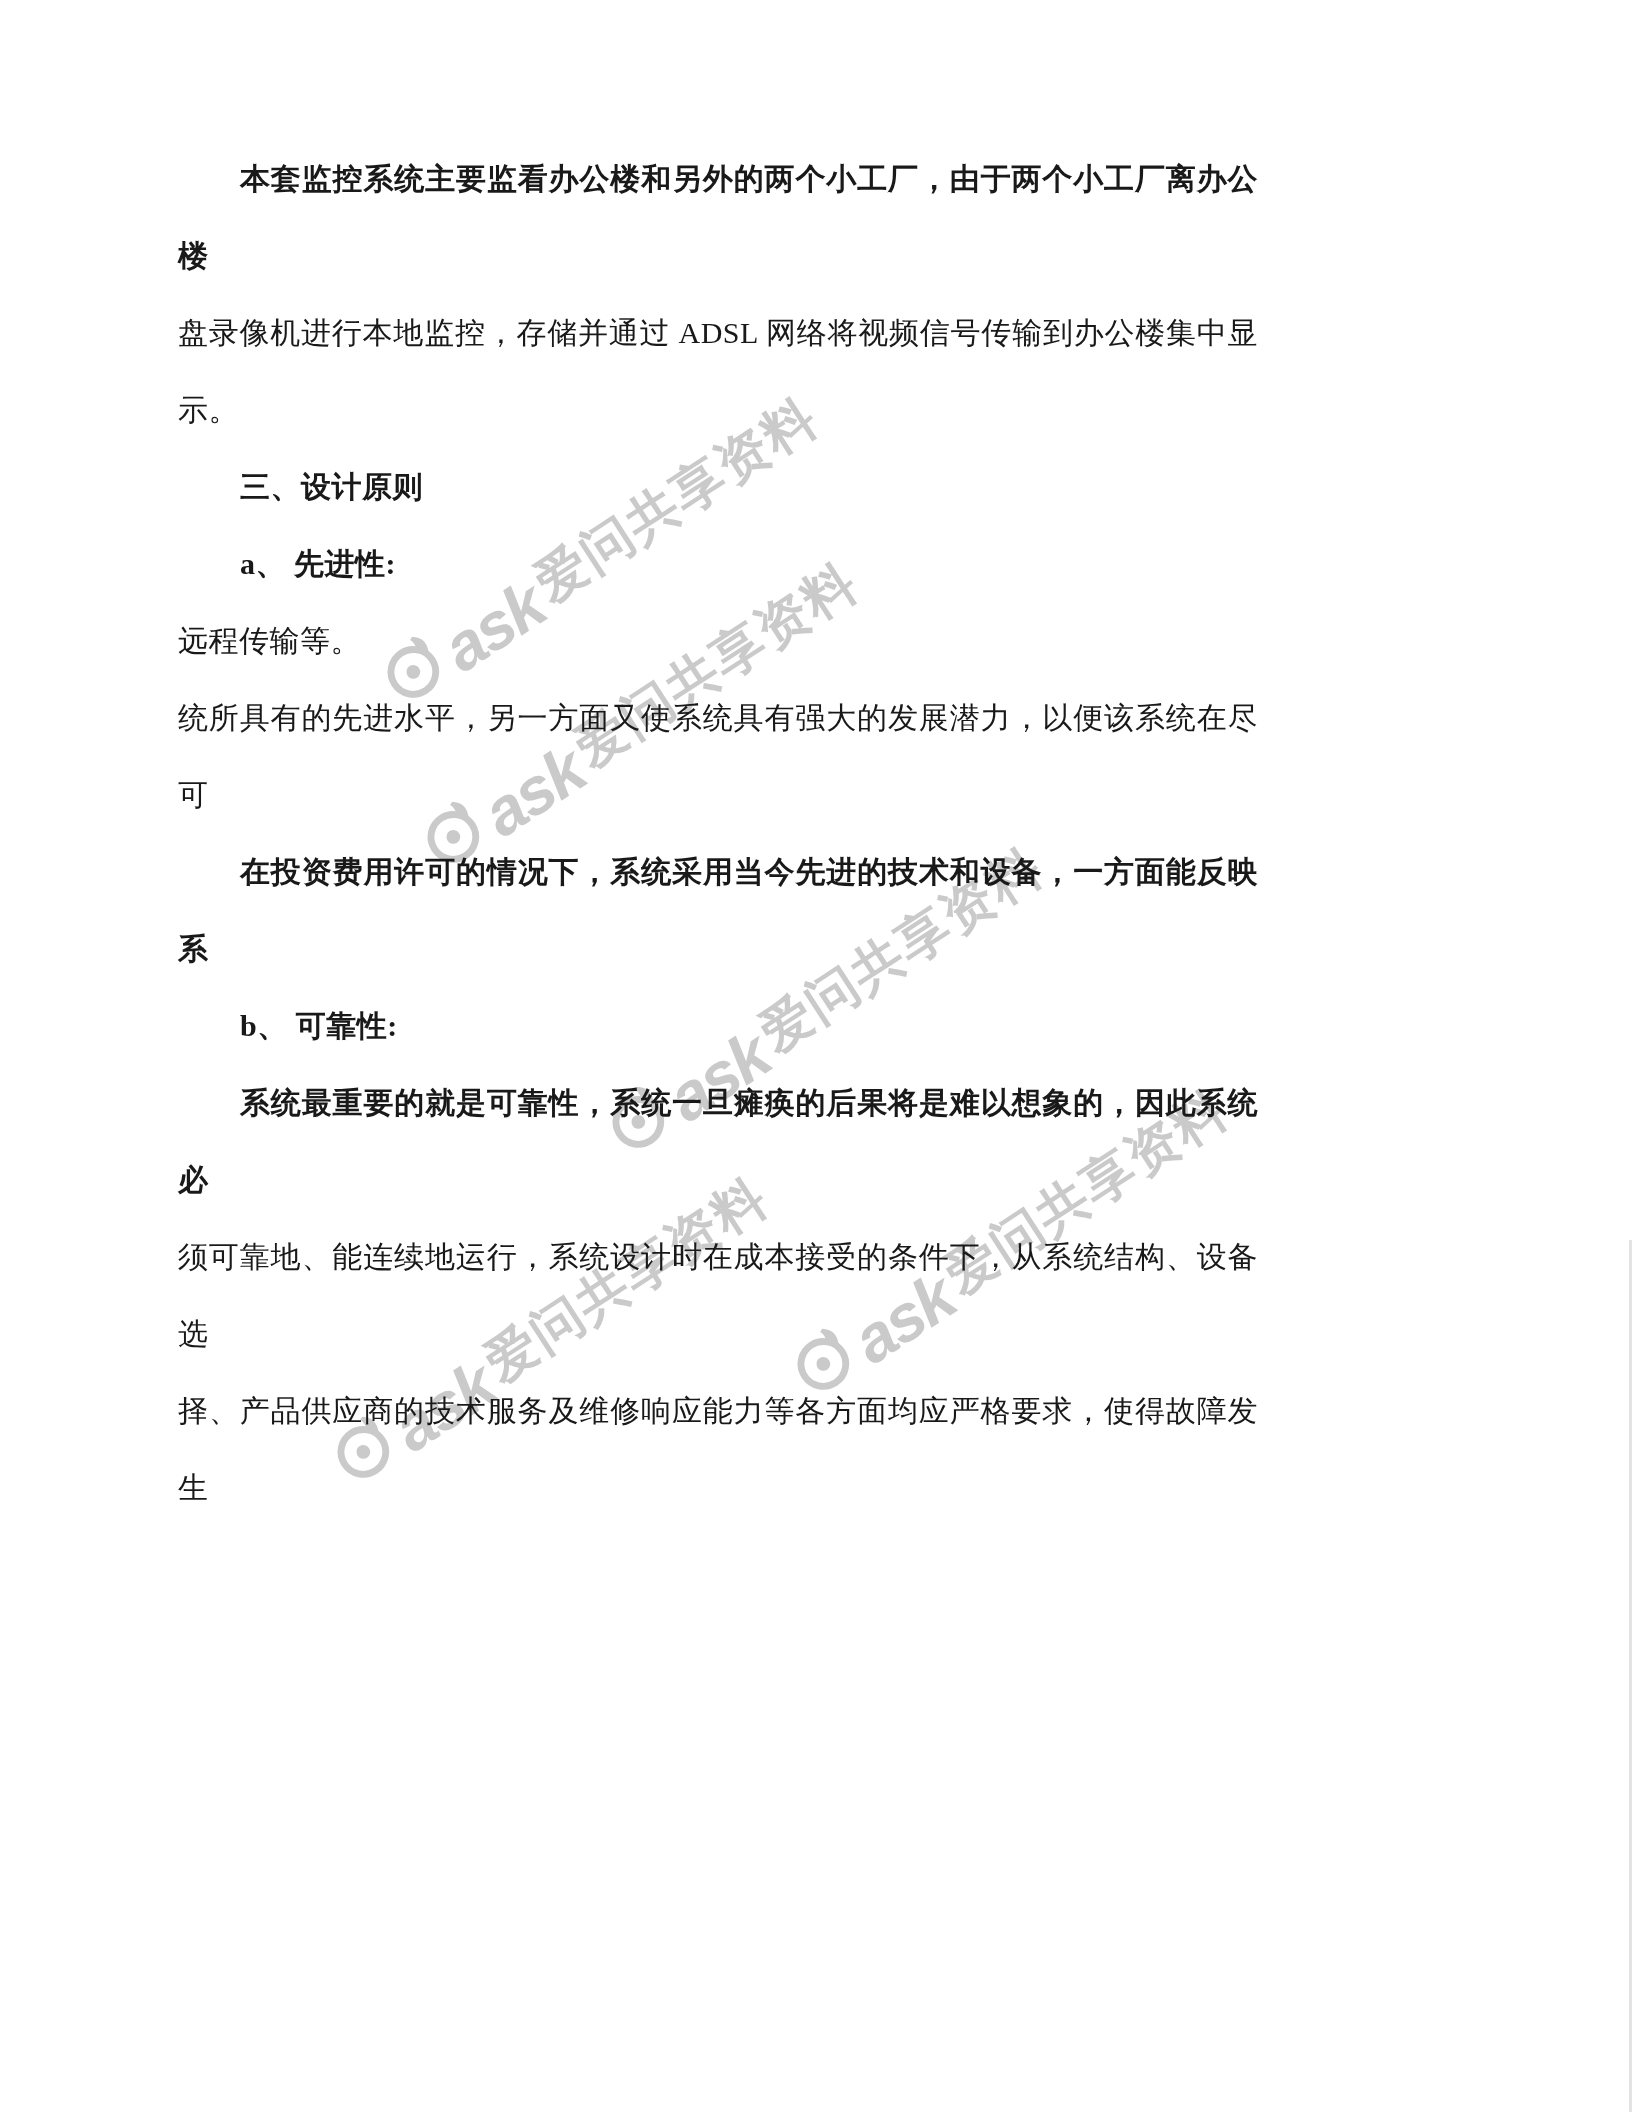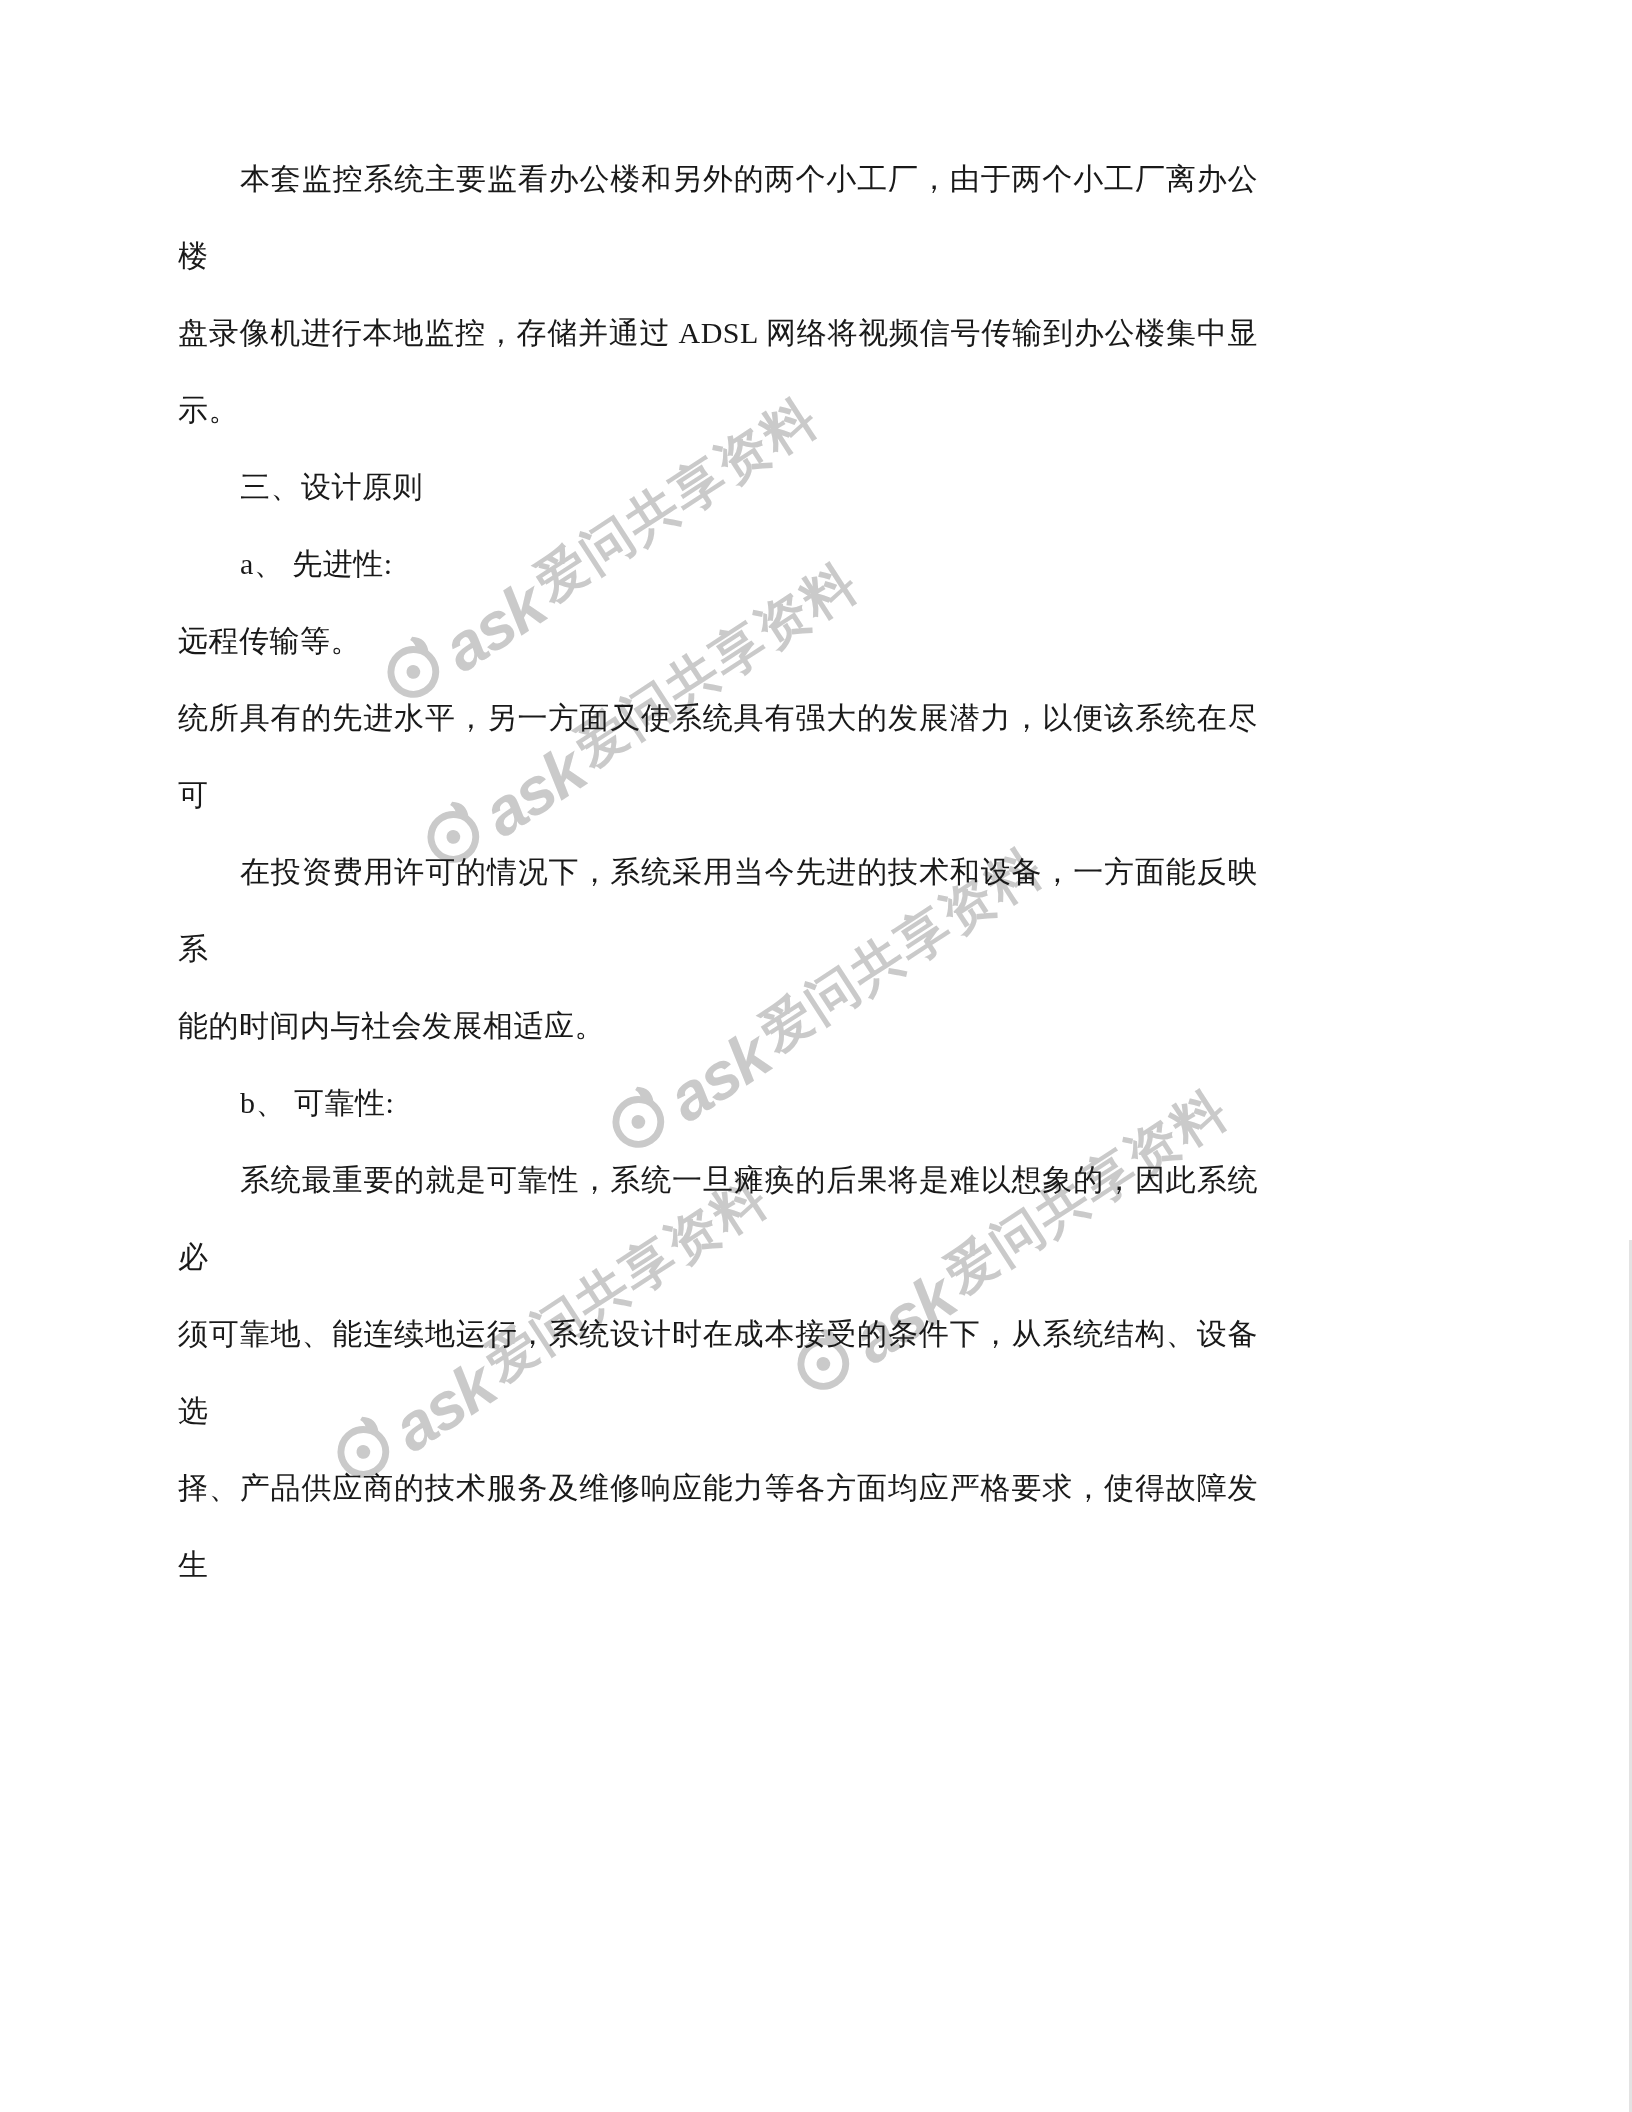--- a/index.html
+++ b/index.html
@@ -14,21 +14,21 @@
   .content{
     position:absolute;
     left:178px;top:140px;
     width:1080px;
     z-index:2;
     font-size:30px;
     line-height:77px;
     letter-spacing:0.5px;
   }
   .ln{white-space:nowrap;}
-  .ln.ind{text-indent:62px;}
+  .ln.ind{text-indent:62px;font-weight:bold;}
   .ln.fill{
     text-align:justify;
     text-align-last:justify;
     white-space:normal;
   }
   
   .wm{
     position:absolute;
     z-index:1;
     display:flex;
@@ -124,21 +124,20 @@
 
   <div class="content">
     <div class="ln ind fill">本套监控系统主要监看办公楼和另外的两个小工厂，由于两个小工厂离办公楼</div>
     <div class="ln fill">盘录像机进行本地监控，存储并通过 ADSL 网络将视频信号传输到办公楼集中显</div>
     <div class="ln">示。</div>
     <div class="ln ind">三、设计原则</div>
     <div class="ln ind">a、 先进性:</div>
     <div class="ln">远程传输等。</div>
     <div class="ln fill">统所具有的先进水平，另一方面又使系统具有强大的发展潜力，以便该系统在尽可</div>
     <div class="ln ind fill">在投资费用许可的情况下，系统采用当今先进的技术和设备，一方面能反映系</div>
-    <div class="ln">能的时间内与社会发展相适应。</div>
     <div class="ln ind">b、 可靠性:</div>
     <div class="ln ind fill">系统最重要的就是可靠性，系统一旦瘫痪的后果将是难以想象的，因此系统必</div>
     <div class="ln fill">须可靠地、能连续地运行，系统设计时在成本接受的条件下，从系统结构、设备选</div>
     <div class="ln fill">择、产品供应商的技术服务及维修响应能力等各方面均应严格要求，使得故障发生</div>
 
   </div>
 
   <div class="edge-artifact"></div>
 </div>
 

